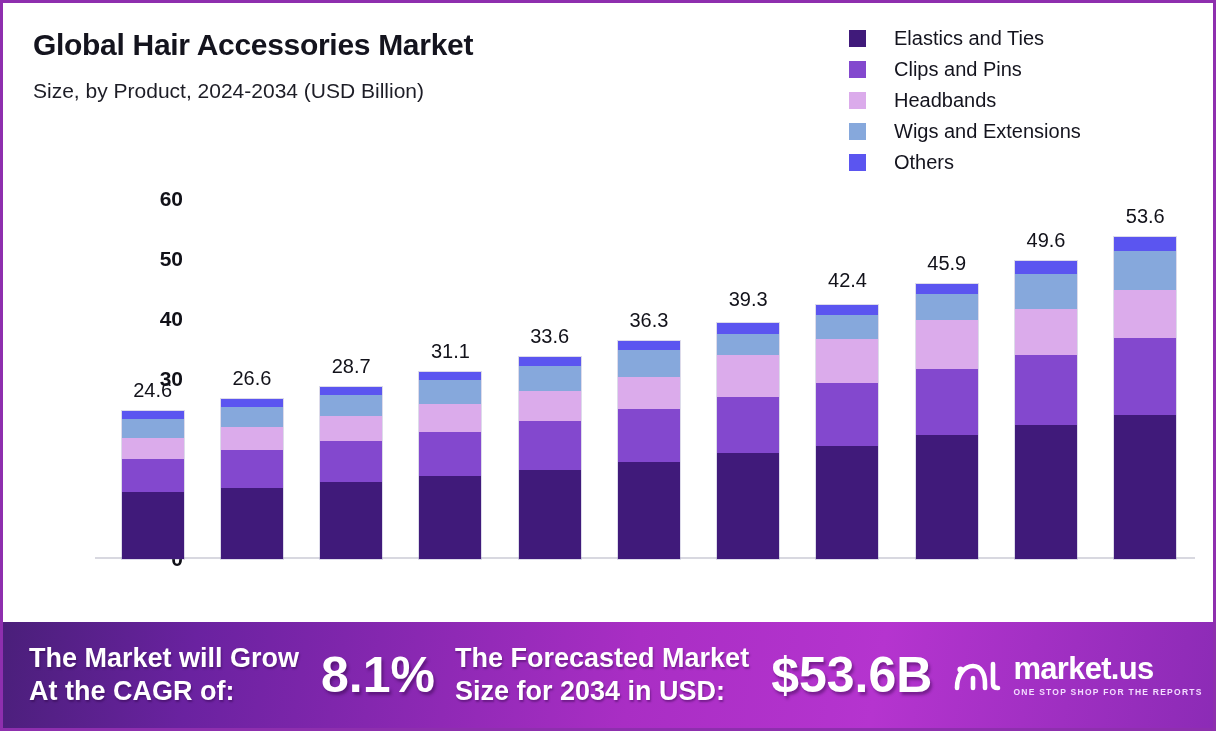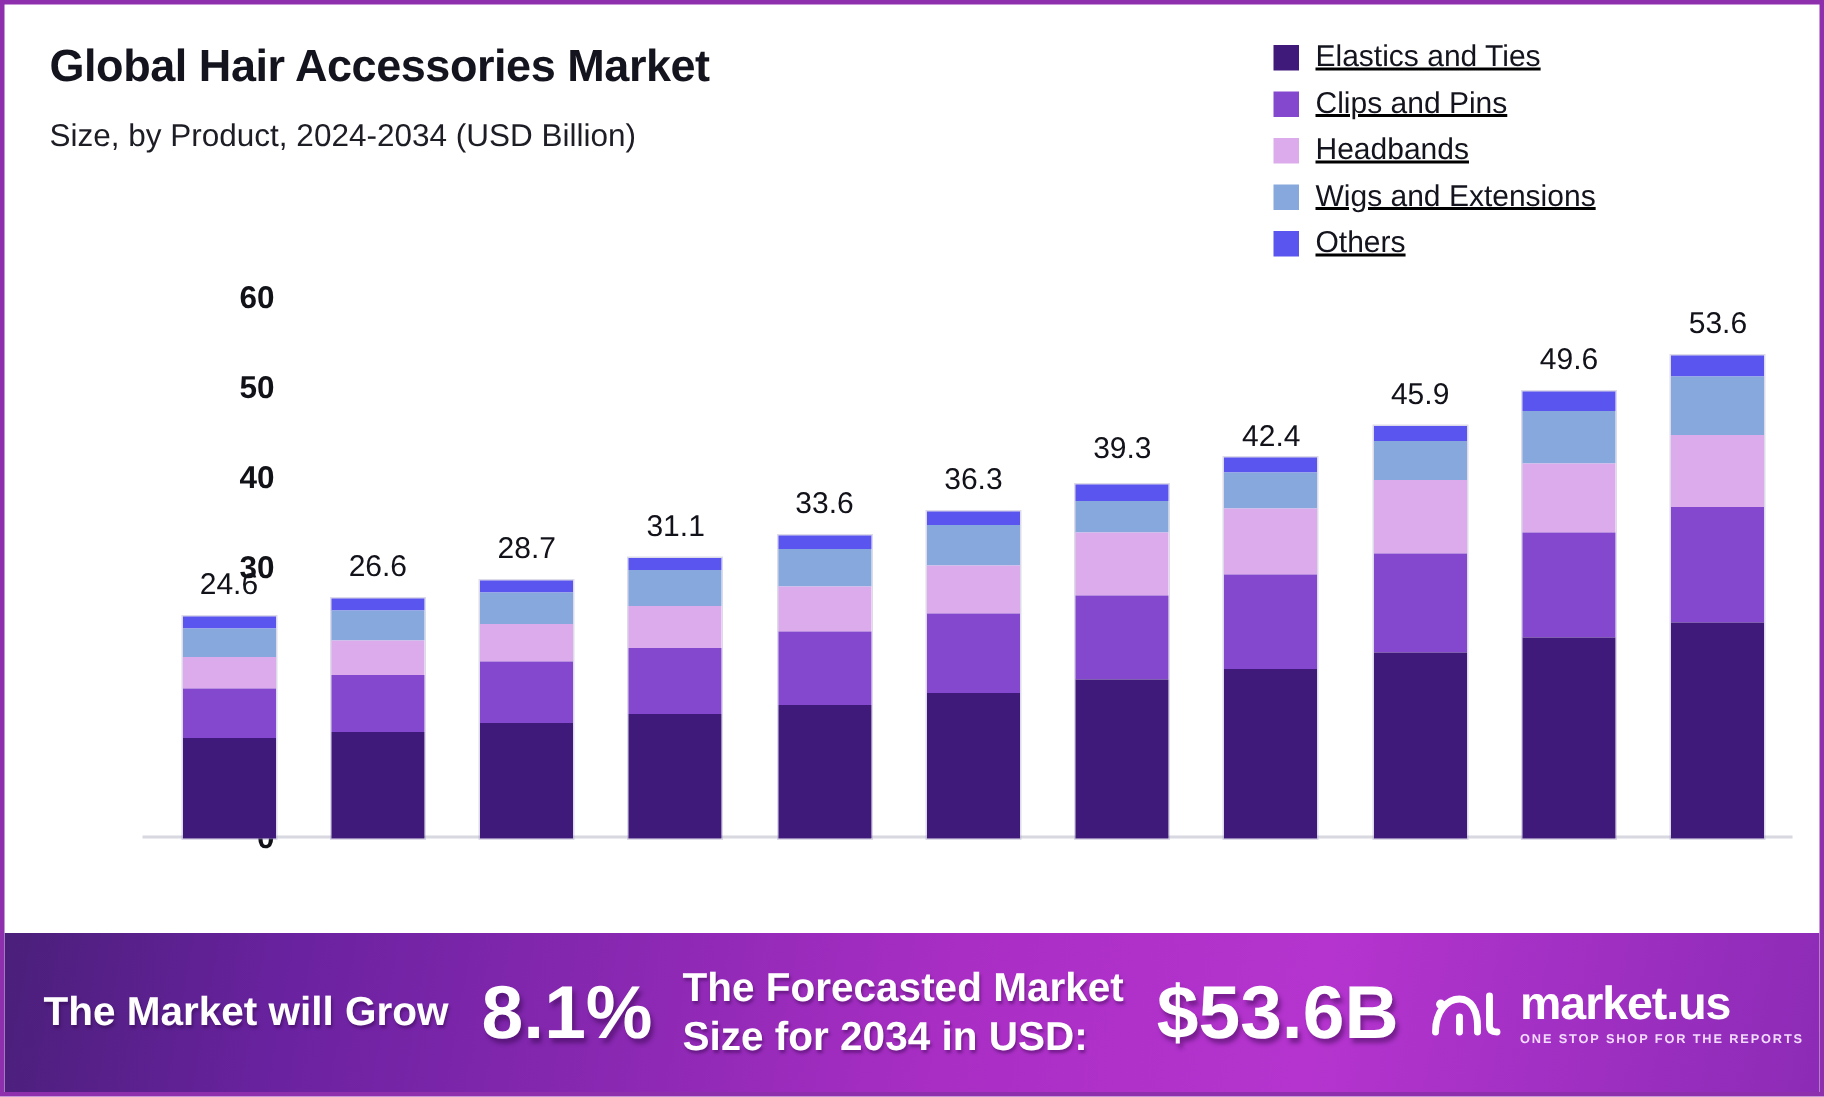--- a/index.html
+++ b/index.html
@@ -29,21 +29,21 @@
     position:absolute; left:30px; top:76px;
     font-size:21px; font-weight:400; color:#1d1d26;
     white-space:nowrap;
   }
 
   
   .legend {
     position:absolute; left:846px; top:24px;
     display:flex; flex-direction:column; gap:8px;
   }
-  .legend-row { display:flex; align-items:center; gap:11px; height:23px;text-decoration:underline; }
+  .legend-row { display:flex; align-items:center; gap:28px; height:23px; }
   .legend-swatch { width:17px; height:17px; flex:0 0 17px; }
   .legend-label { font-size:20px; color:#14141e; white-space:nowrap; }
 
   
   .plot {
     position:absolute;
     left:92px; top:196px;
     width:1100px; height:360px;
   }
   .axis-label {
@@ -226,21 +226,21 @@
           <div class="bar-value" style="bottom: 248px;">39.3</div>
           <div class="bar" style="height: 235.8px;">
             <div class="seg" style="background: rgb(64, 26, 122); height: 106.2px;"></div>
             <div class="seg" style="background: rgb(131, 72, 206); height: 55.8px;"></div>
             <div class="seg" style="background: rgb(219, 171, 235); height: 42px;"></div>
             <div class="seg" style="background: rgb(134, 168, 220); height: 21px;"></div>
             <div class="seg" style="background: rgb(91, 85, 240); height: 10.8px;"></div>
           </div>
         </div>
         <div class="bar-col">
-          <div class="bar-value" style="bottom: 256px;">42.4</div>
+          <div class="bar-value" style="bottom: 267px;">42.4</div>
           <div class="bar" style="height: 254.4px;">
             <div class="seg" style="background: rgb(64, 26, 122); height: 113.4px;"></div>
             <div class="seg" style="background: rgb(131, 72, 206); height: 62.4px;"></div>
             <div class="seg" style="background: rgb(219, 171, 235); height: 43.8px;"></div>
             <div class="seg" style="background: rgb(134, 168, 220); height: 24px;"></div>
             <div class="seg" style="background: rgb(91, 85, 240); height: 10.8px;"></div>
           </div>
         </div>
         <div class="bar-col">
           <div class="bar-value" style="bottom: 284.4px;">45.9</div>
@@ -272,20 +272,21 @@
             <div class="seg" style="background: rgb(91, 85, 240); height: 13.8px;"></div>
           </div>
         </div>
       </div>
 
   </div>
 
   <div class="banner">
     <div class="banner-text">
       <div>The Market will Grow</div>
+      <div>At the CAGR of:</div>
     </div>
     <div class="banner-stat cagr-value">8.1%</div>
     <div class="banner-text">
       <div>The Forecasted Market</div>
       <div>Size for 2034 in USD:</div>
     </div>
     <div class="banner-stat size-value">$53.6B</div>
     <div class="logo">
       <span class="logo-mark">
         <svg viewBox="0 0 52 42" width="52" height="42" aria-hidden="true">

